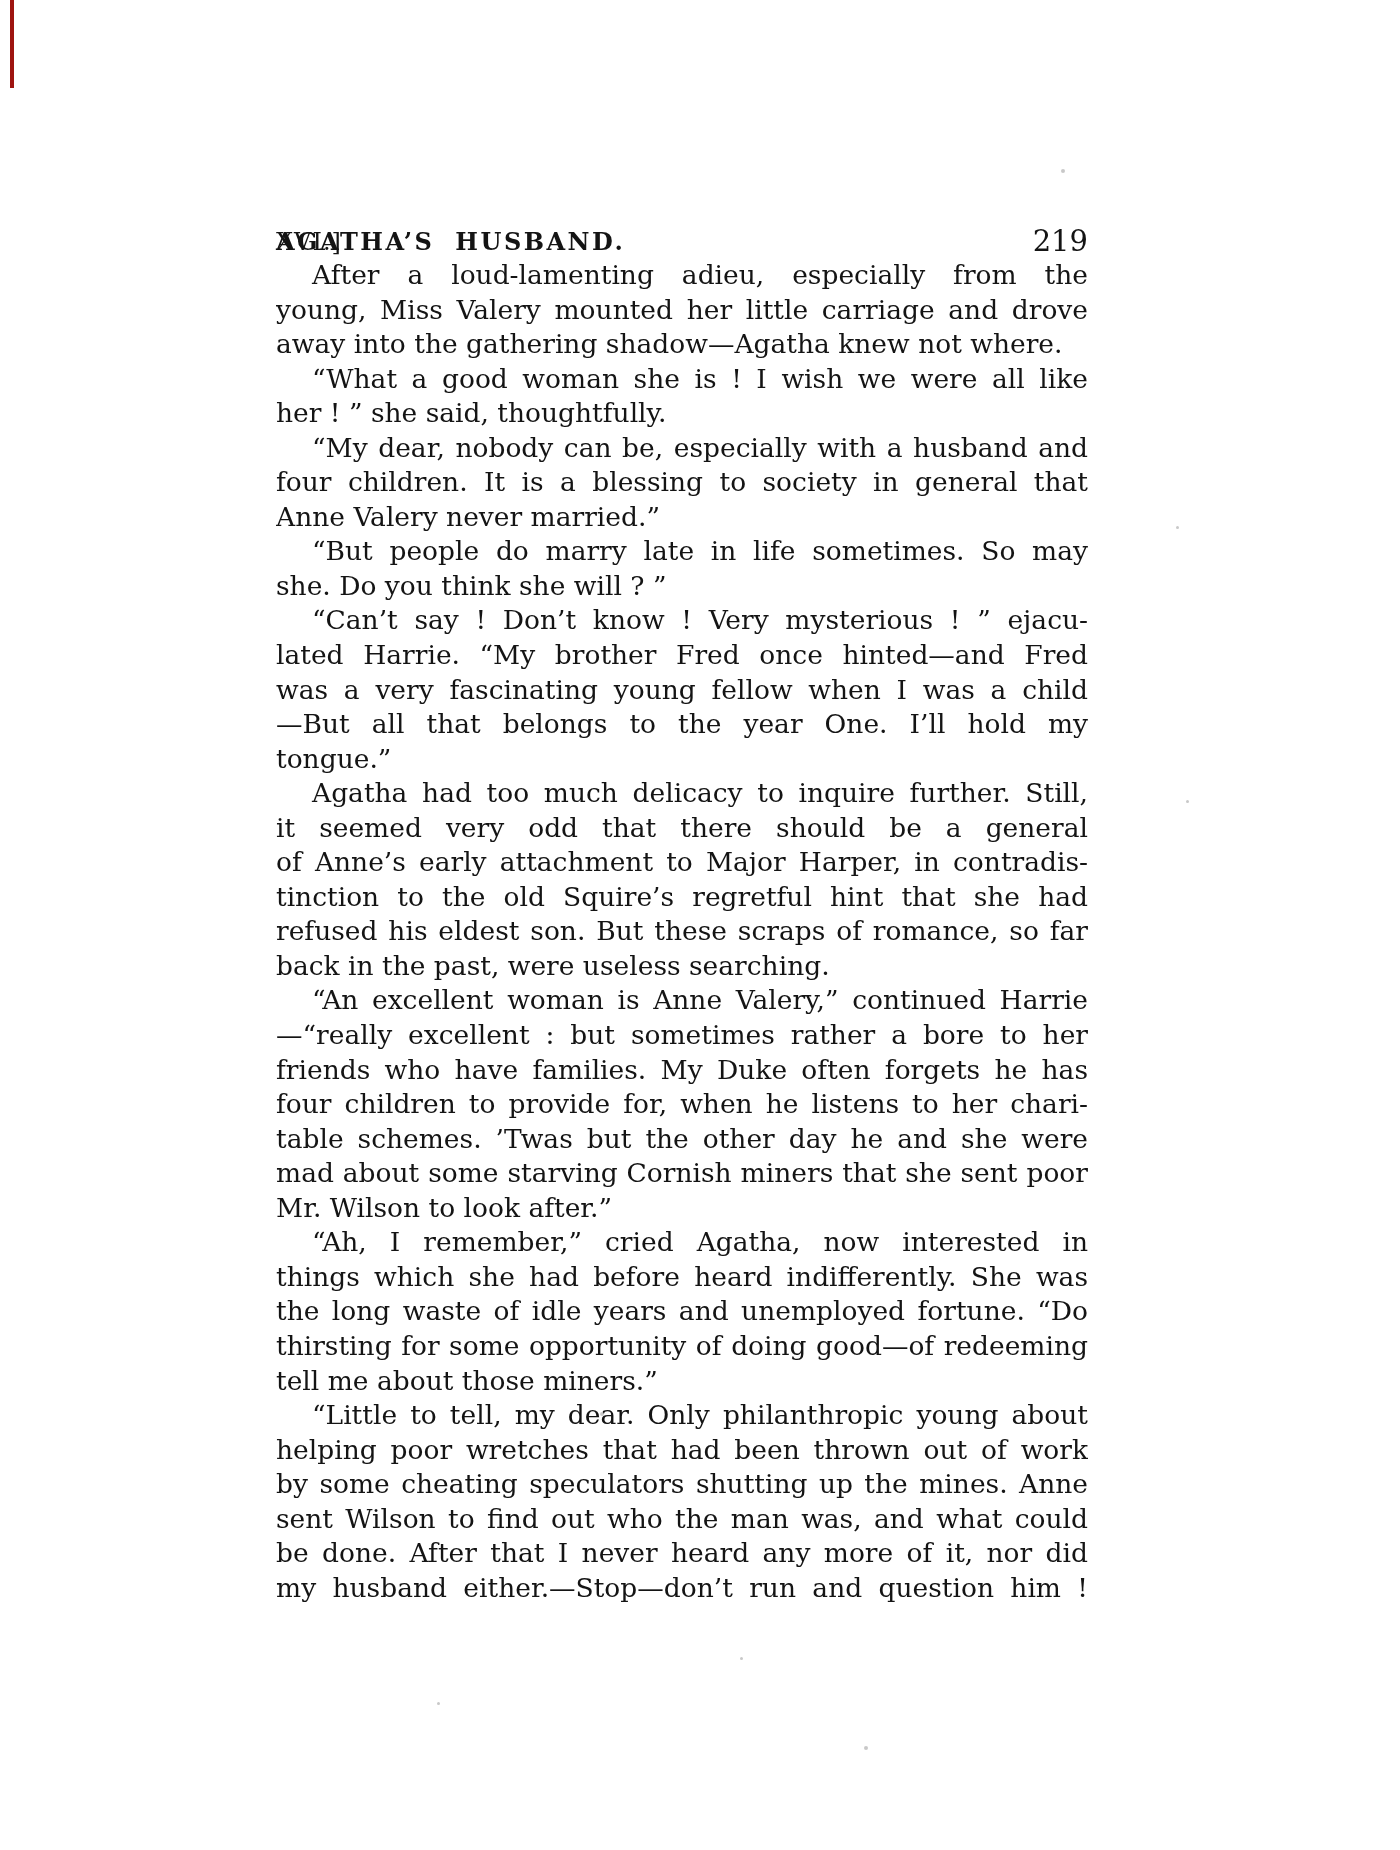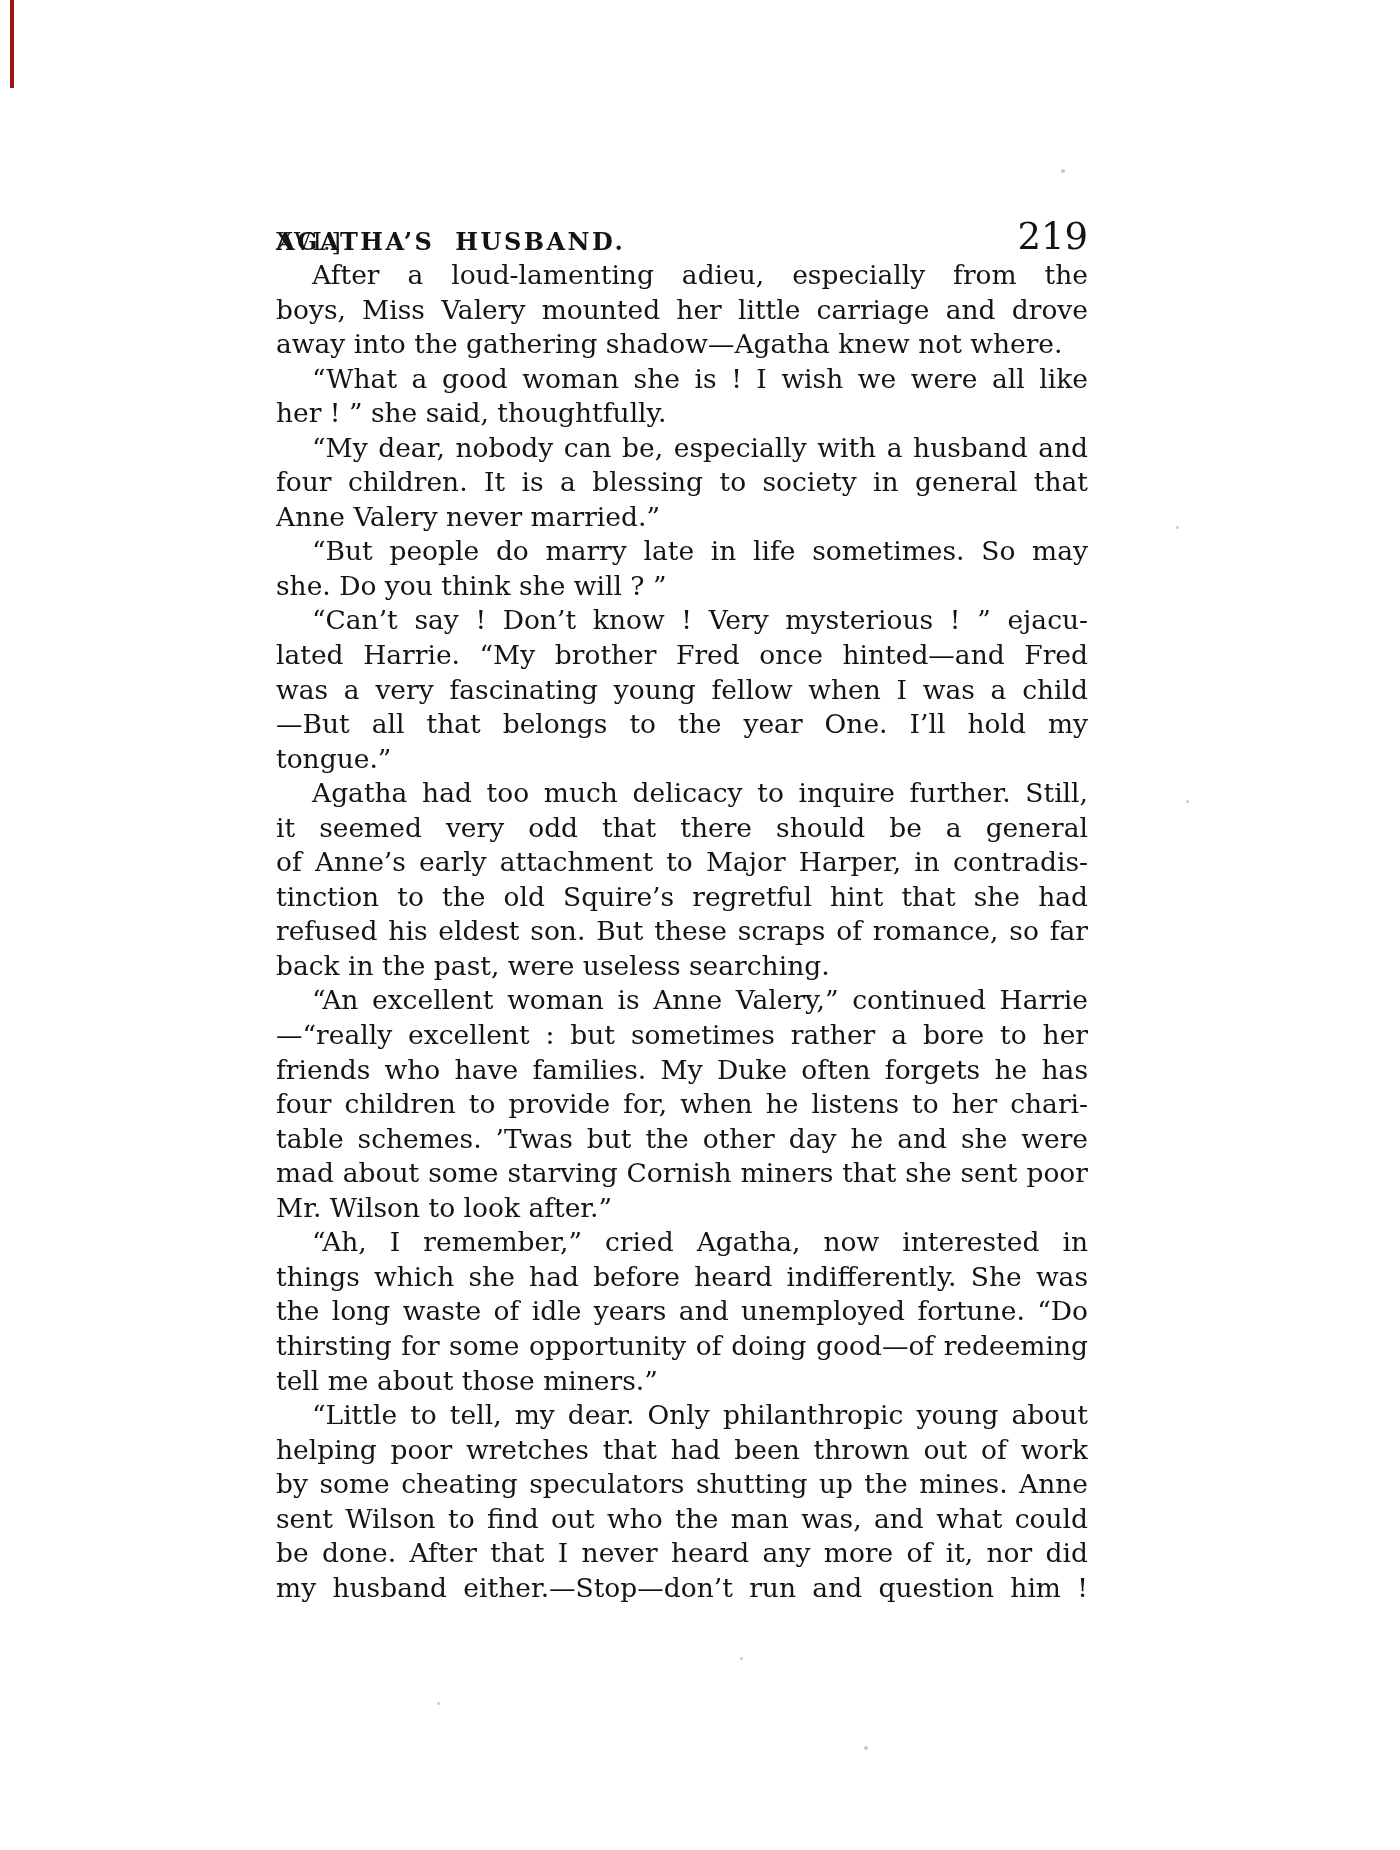--- a/index.html
+++ b/index.html
@@ -39,21 +39,21 @@
     position: absolute;
     left: 0; right: 0; bottom: 2px;
     font-weight: bold;
     font-size: 24px;
     letter-spacing: 2.5px;
     word-spacing: 10px;
   }
   .page-number {
     position: absolute;
     right: 0; bottom: 0;
-    font-size: 37px;
+    font-size: 29px;
   }
   .body-text {
     font-size: 26.5px;
   }
   .line {
     height: 34.56px;
     line-height: 34.56px;
     overflow: hidden;
     text-align: justify;
     text-align-last: justify;
@@ -78,21 +78,21 @@
 
   <div class="textblock">
     <div class="pageheader">
       <span class="chapter-marker">XVI.]</span>
       <span class="running-title">AGATHA’S HUSBAND.</span>
       <span class="page-number">219</span>
     </div>
 
     <div class="body-text">
         <div class="line first">After a loud-lamenting adieu, especially from the Dugdale</div>
-        <div class="line">boys, Miss Valery mounted her little carriage and drove</div>
+        <div class="line">young, Miss Valery mounted her little carriage and drove</div>
         <div class="line last">away into the gathering shadow—Agatha knew not where.</div>
         <div class="line first">“What a good woman she is ! I wish we were all like</div>
         <div class="line last">her ! ” she said, thoughtfully.</div>
         <div class="line first">“My dear, nobody can be, especially with a husband and</div>
         <div class="line">four children. It is a blessing to society in general that</div>
         <div class="line last">Anne Valery never married.”</div>
         <div class="line first">“But people do marry late in life sometimes. So may</div>
         <div class="line last">she. Do you think she will ? ”</div>
         <div class="line first">“Can’t say ! Don’t know ! Very mysterious ! ” ejacu-</div>
         <div class="line">lated Harrie. “My brother Fred once hinted—and Fred</div>

